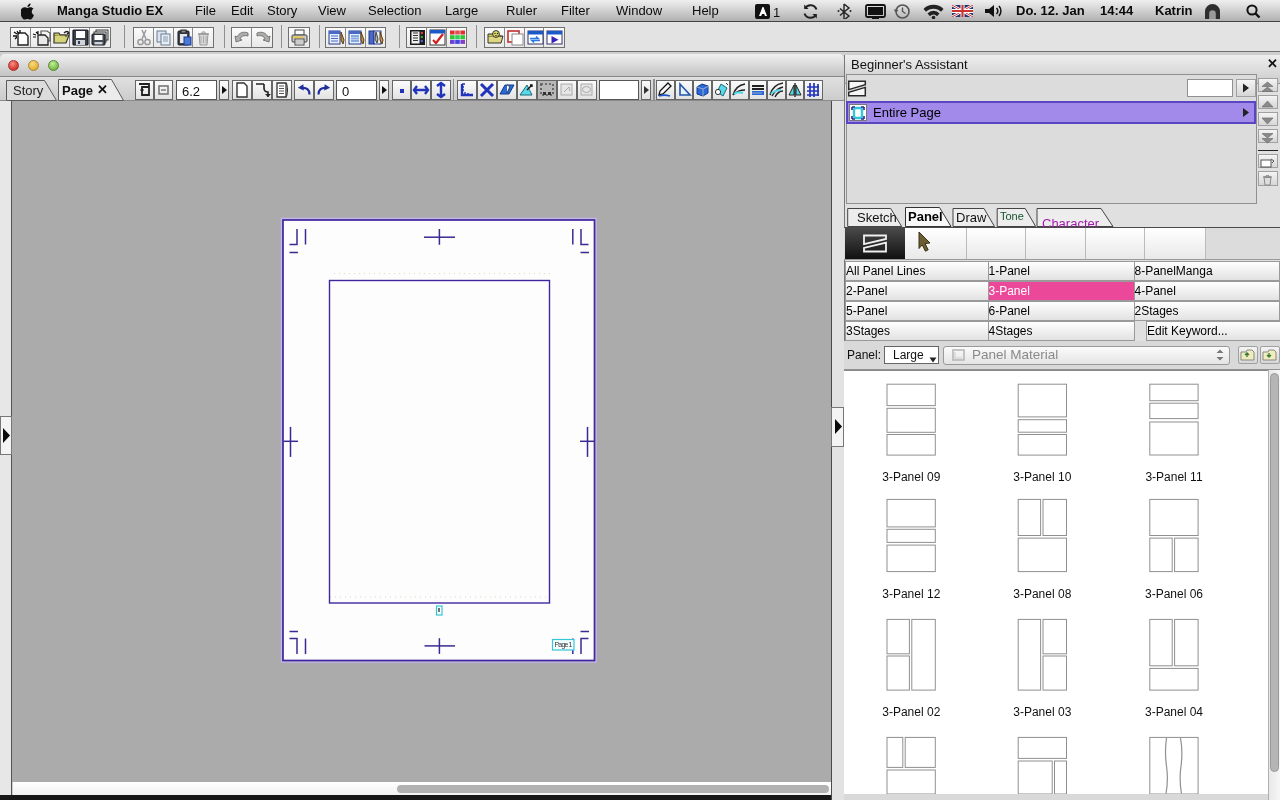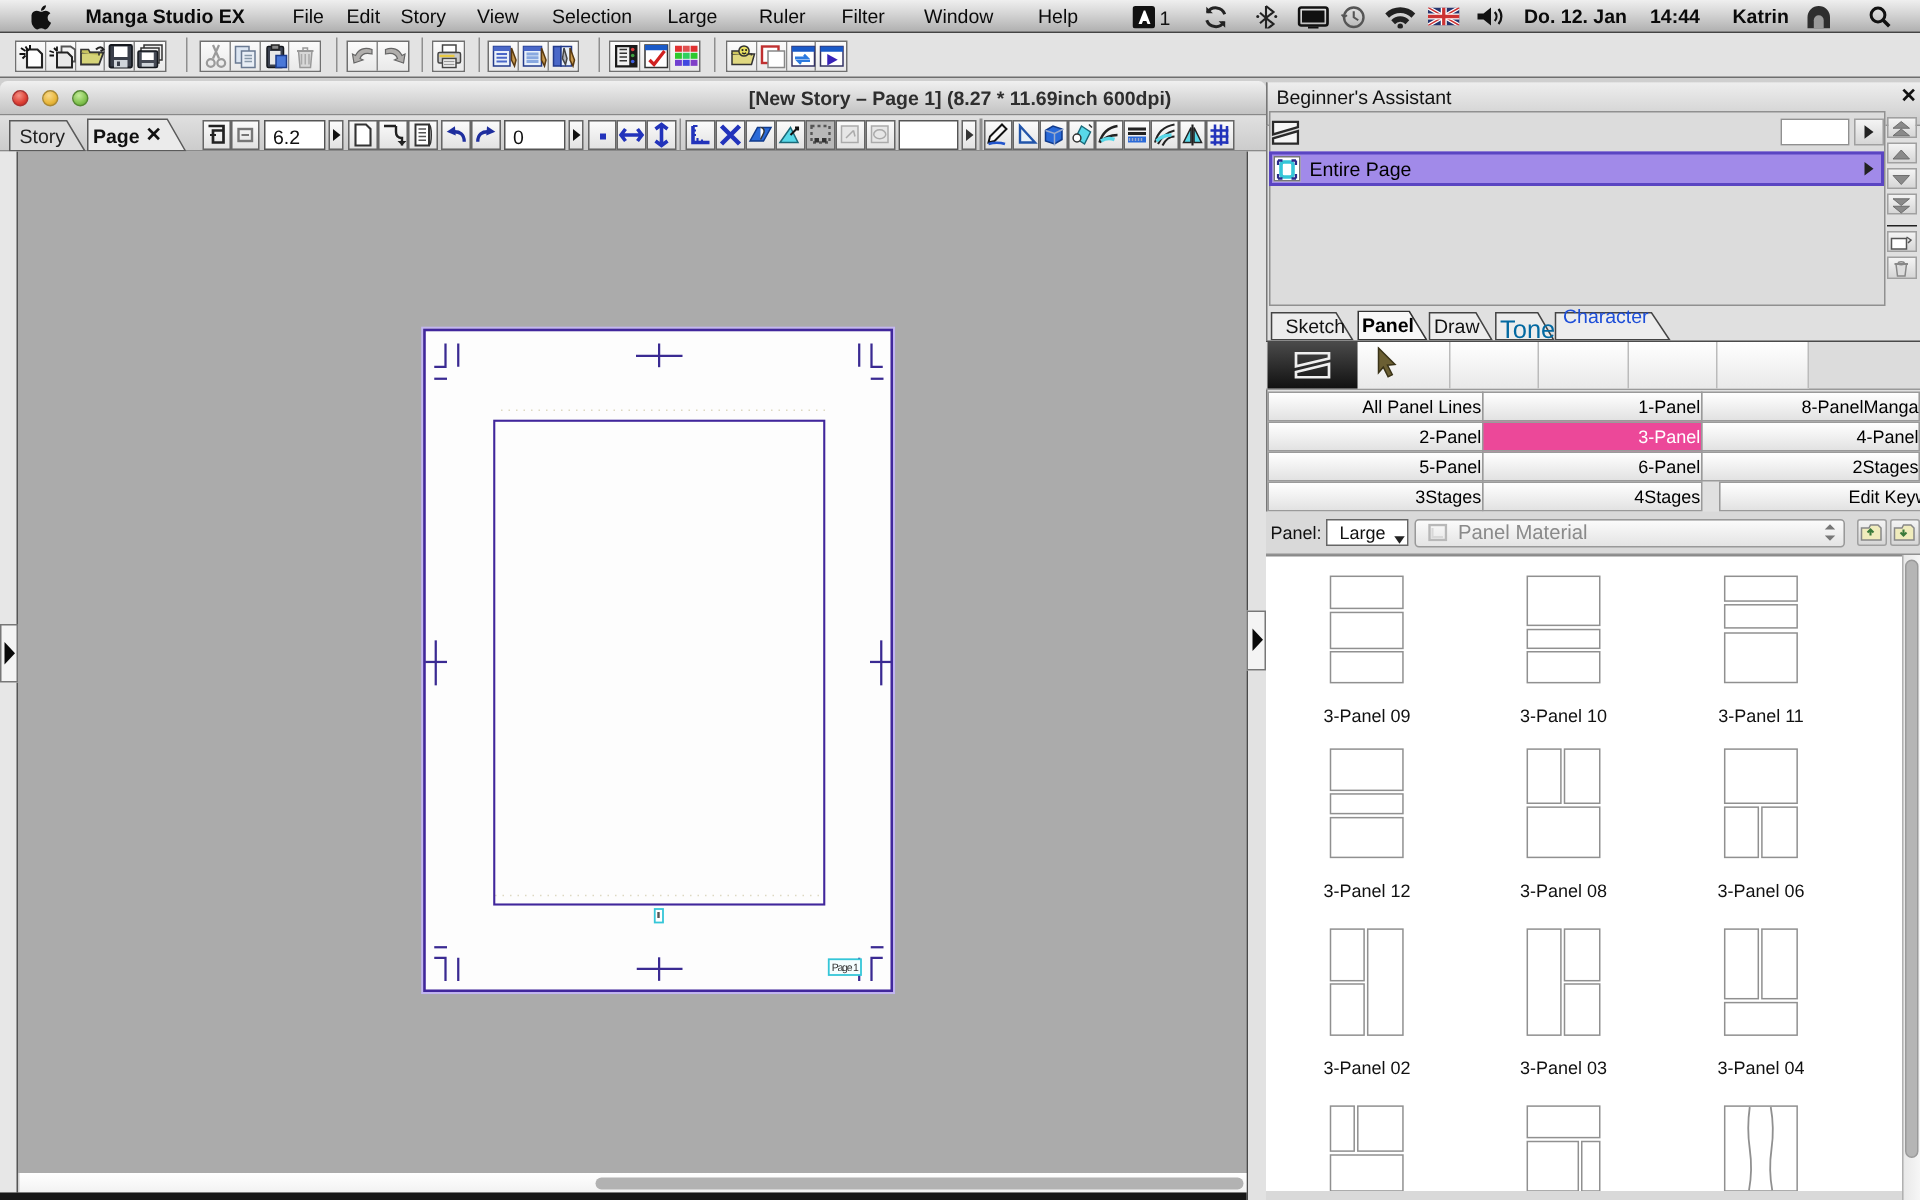--- a/index.html
+++ b/index.html
@@ -36,21 +36,21 @@
 #rstrip { left:830.5px; top:101px; width:13.5px; height:699px; background:#e2e2e2; border-left:1px solid #4a4a4a; }
 #hscroll { left:13px; top:782px; width:817.5px; height:13px; background:linear-gradient(180deg,#ffffff,#f2f2f2); }
 #hthumb { left:397px; top:785px; width:432px; height:7.5px; background:#b2b2b2; border-radius:4px; }
 #darkstrip { left:0; top:795px; width:830.5px; height:5px; background:#171717; }
 .edgebtn { position:absolute; background:#f4f4f4; border:1px solid #777; }
 
 
 #palette { left:844px; top:55px; width:436px; height:745px; background:#e0e0e0; border-left:1px solid #777; }
 #ptitle { left:844px; top:55px; width:436px; height:29px; background:linear-gradient(180deg,#eeeeee,#cccccc); border-bottom:1px solid #949494; border-left:1px solid #777; font-size:13px; color:#111; }
 .pbtn { position:absolute; background:linear-gradient(180deg,#f4f4f4,#d6d6d6); border:1px solid #a0a0a0; }
-.gridbtn { position:absolute; background:linear-gradient(180deg,#ffffff,#e2e2e2); border:1px solid #9a9a9a; font-size:12px; color:#000; text-align:right; line-height:18px; height:20px; }
+.gridbtn { position:absolute; background:linear-gradient(180deg,#ffffff,#e2e2e2); border:1px solid #9a9a9a; font-size:12px; color:#000; text-align:left; line-height:18px; height:20px; }
 .thlabel { position:absolute; font-size:12px; color:#111; text-align:center; width:100px; }
 </style>
 </head>
 <body>
 <div id="root">
 
   <div id="menubar" class="abs">
     <svg class="abs" style="left:21px;top:3px" width="14" height="17" viewBox="0 0 14 17">
         <path d="M9.6 0.5c0.1 0.9-0.3 1.8-0.9 2.5C8.1 3.7 7.2 4.2 6.4 4.1 6.3 3.2 6.7 2.3 7.3 1.7 7.9 1 8.8 0.5 9.6 0.5z M13 12.1c-0.3 0.9-0.6 1.3-1 2.1-0.7 1.1-1.6 2.4-2.8 2.4-1 0-1.3-0.7-2.7-0.7-1.4 0-1.7 0.7-2.8 0.7-1.1 0-2-1.2-2.7-2.2C-0.9 11.6-1.1 8.1 0.1 6.3 0.9 5 2.2 4.2 3.5 4.2c1.2 0 2 0.7 3 0.7 1 0 1.6-0.7 3-0.7 1.1 0 2.3 0.6 3.1 1.6-2.7 1.5-2.3 5.3 0.4 6.3z" fill="#111"></path>
       </svg>
@@ -311,21 +311,20 @@
           </svg>
         </div>
     </div>
   </div>
 
   <div id="titlebar" class="abs">
     <div class="light" style="left:8px; background:radial-gradient(circle at 40% 30%,#f59186,#dd4035 60%,#b0241c); border:1px solid #a33;"></div>
     <div class="light" style="left:28px; background:radial-gradient(circle at 40% 30%,#f8d98a,#e9b73b 60%,#c2921f); border:1px solid #a83;"></div>
     <div class="light" style="left:48px; background:radial-gradient(circle at 40% 30%,#c4ec9a,#82c350 60%,#5d9b31); border:1px solid #583;"></div>
   </div>
-  <div id="titletext" class="abs">[New Story – Page 1] (8.27 * 11.69inch 600dpi)</div>
 
   <div id="tabrow" class="abs">
 
     <svg class="abs" style="left:0;top:0" width="140" height="24" viewBox="0 0 140 24">
       <path d="M6.5 23.5V3.5h38l12 20z" fill="#dcdcdc" stroke="#5a5a5a"></path>
       <path d="M58.5 23.5V2.5h53l12 21z" fill="#ebebeb" stroke="#5a5a5a"></path>
     </svg>
     <span class="abs" style="left:13px;top:6px;font-size:13px;color:#222">Story</span>
     <span class="abs" style="left:62px;top:6px;font-size:13px;font-weight:bold;color:#111">Page</span>
     <span class="abs" style="left:97px;top:5px;font-size:13px;font-weight:bold;color:#111">✕</span>
@@ -565,22 +564,22 @@
   <svg class="abs" style="left:844px;top:207px" width="290" height="20" viewBox="0 0 290 20">
     <path d="M3.7 19.5v-18h43l11 18z" fill="#ededed" stroke="#444"></path>
     <path d="M109 19.5v-18h31l10.5 18z" fill="#ededed" stroke="#444"></path>
     <path d="M153.2 19.5v-18h28l10.5 18z" fill="#ededed" stroke="#444"></path>
     <path d="M193 19.5v-18h64l12 18z" fill="#ededed" stroke="#444"></path>
     <path d="M61.5 19.5v-19h34l11.5 19z" fill="#f8f8f8" stroke="#333"></path>
   </svg>
   <span class="abs" style="left:857px;top:210px;font-size:13px;color:#111">Sketch</span>
   <span class="abs" style="left:908px;top:209px;font-size:13px;font-weight:bold;color:#000">Panel</span>
   <span class="abs" style="left:956px;top:210px;font-size:13px;color:#111">Draw</span>
-  <span class="abs" style="left:1000px;top:210px;font-size:17px;color:#0369a1">Tone</span>
-  <span class="abs" style="left:1042px;top:203px;font-size:13px;color:#1d4ed8">Character</span>
+  <span class="abs" style="left:1000px;top:210px;font-size:11px;color:#14532d">Tone</span>
+  <span class="abs" style="left:1042px;top:216px;font-size:13px;color:#a21caf">Character</span>
 
   <div class="abs" style="left:844px;top:226.5px;width:436px;height:33px;background:#dcdcdc;border-top:1px solid #4a4a4a;border-bottom:1px solid #999"></div>
   <div class="abs" style="left:904.5px;top:227.5px;width:301px;height:31px;background:linear-gradient(180deg,#ffffff,#e9e9e9)"></div>
   <div class="abs" style="left:845px;top:227.5px;width:59.5px;height:31px;background:linear-gradient(180deg,#4a4a4a,#111)"></div>
   <svg class="abs" style="left:862px;top:234px" width="26" height="19" viewBox="0 0 26 19">
       <path d="M2 1.5h22v3.5L2 10.2z" fill="none" stroke="#f0f0f0" stroke-width="1.8"></path>
       <path d="M24 8.6v8.9H2v-3.5z" fill="none" stroke="#f0f0f0" stroke-width="1.8"></path>
     </svg>
   <div class="abs" style="left:965.6px;top:227.5px;width:1px;height:31px;background:#bbb"></div>
   <div class="abs" style="left:1025.1px;top:227.5px;width:1px;height:31px;background:#bbb"></div>

